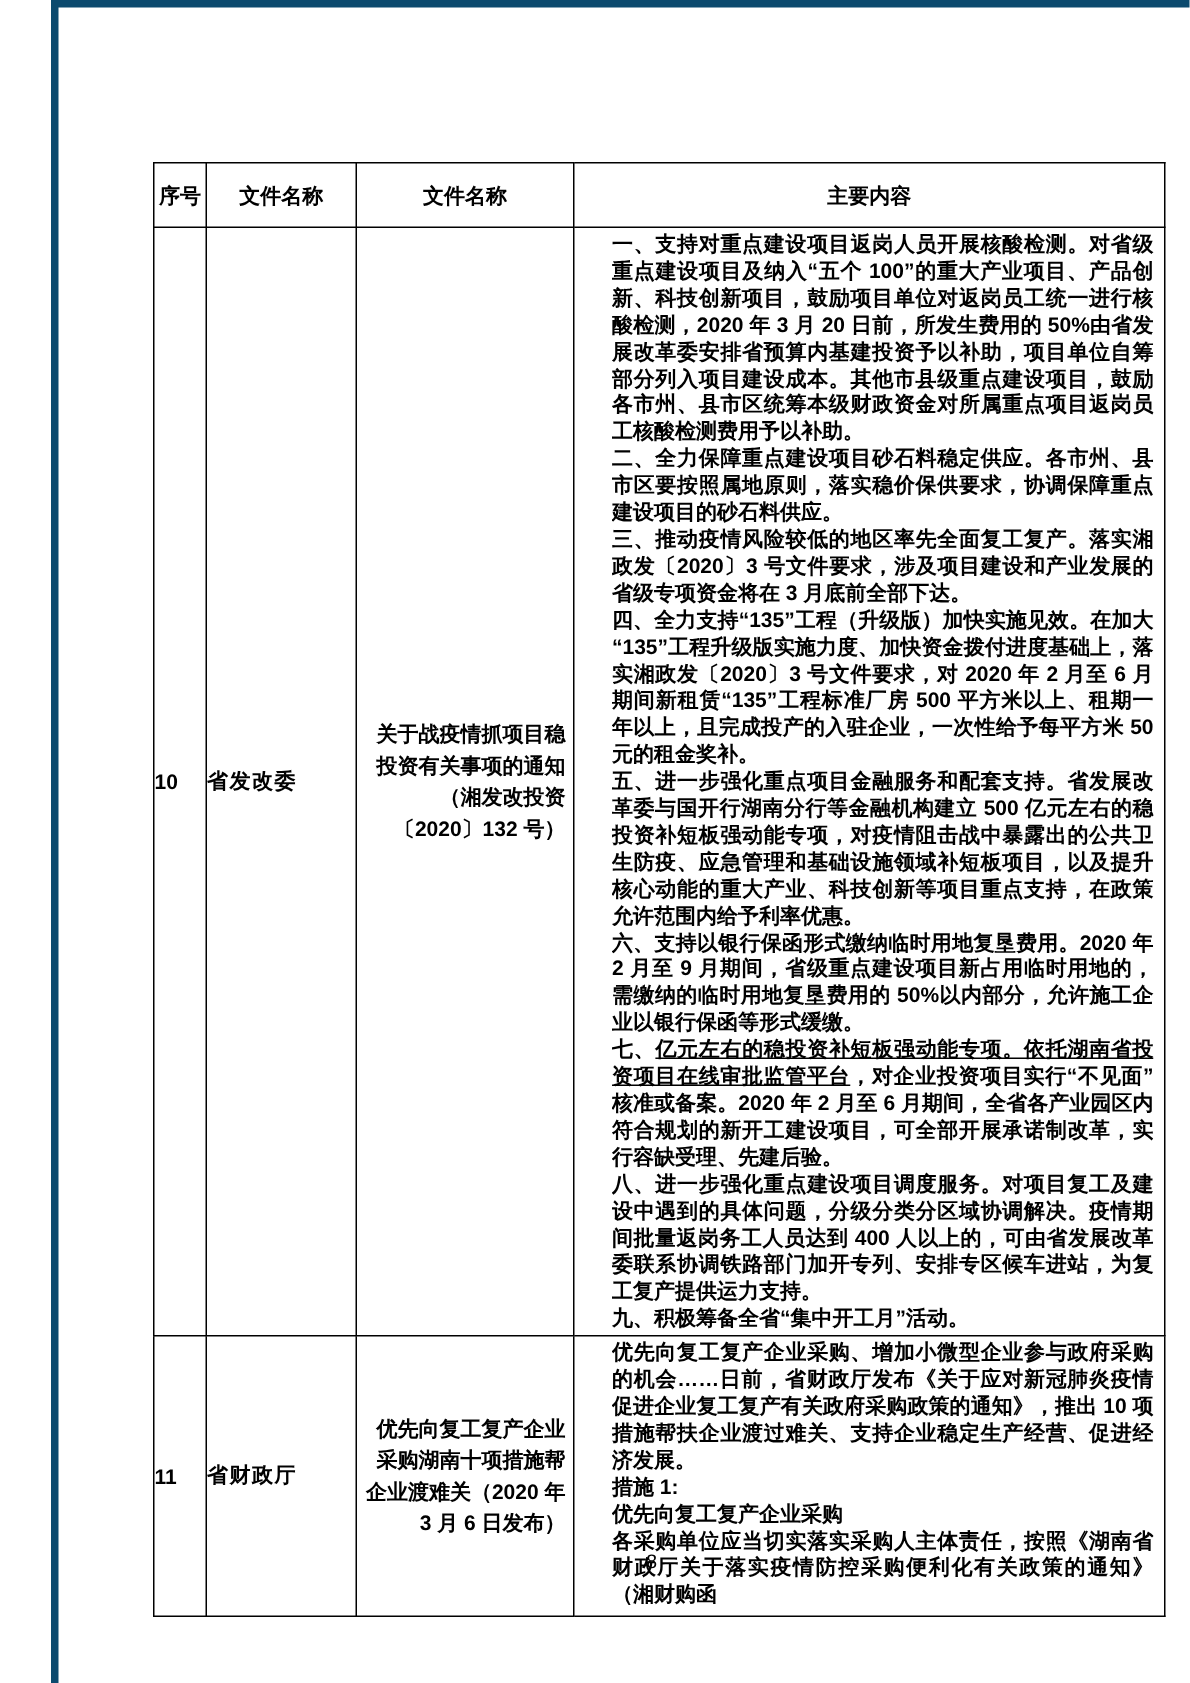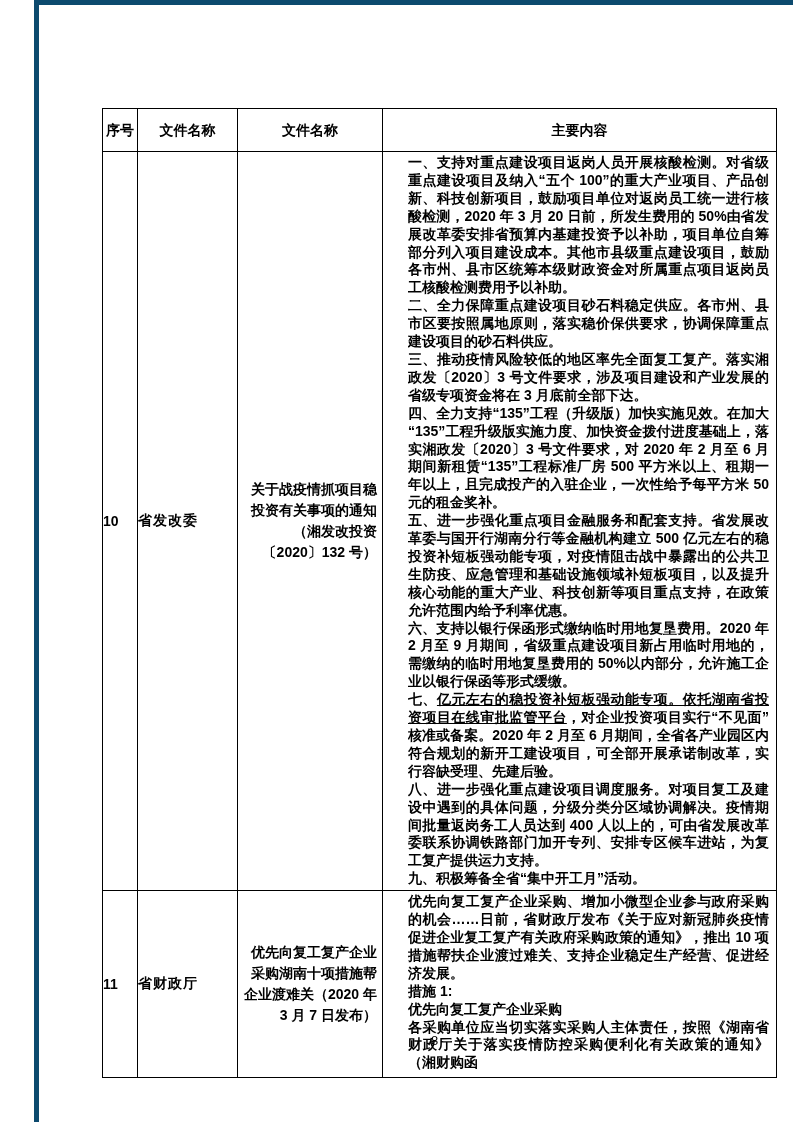--- a/index.html
+++ b/index.html
@@ -121,21 +121,21 @@
               <p class="para">六、支持以银行保函形式缴纳临时用地复垦费用。2020 年 2 月至 9 月期间，省级重点建设项目新占用临时用地的，需缴纳的临时用地复垦费用的 50%以内部分，允许施工企业以银行保函等形式缓缴。</p>
               <p class="para">七、<u>亿元左右的稳投资补短板强动能专项。依托湖南省投资项目在线审批监管平台</u>，对企业投资项目实行“不见面”核准或备案。2020 年 2 月至 6 月期间，全省各产业园区内符合规划的新开工建设项目，可全部开展承诺制改革，实行容缺受理、先建后验。</p>
               <p class="para">八、进一步强化重点建设项目调度服务。对项目复工及建设中遇到的具体问题，分级分类分区域协调解决。疫情期间批量返岗务工人员达到 400 人以上的，可由省发展改革委联系协调铁路部门加开专列、安排专区候车进站，为复工复产提供运力支持。</p>
               <p class="para">九、积极筹备全省“集中开工月”活动。</p>
             </div>
         </td>
       </tr>
       <tr class="row-11">
         <td class="cell-no">11</td>
         <td class="cell-agency">省财政厅</td>
-        <td class="cell-docname">优先向复工复产企业采购湖南十项措施帮企业渡难关（2020 年 3 月 7 日发布）</td>
+        <td class="cell-docname">优先向复工复产企业采购湖南十项措施帮企业渡难关（2020 年 3 月 6 日发布）</td>
         <td class="cell-content">
           <div class="content-inner">
               <p class="para">优先向复工复产企业采购、增加小微型企业参与政府采购的机会……日前，省财政厅发布《关于应对新冠肺炎疫情促进企业复工复产有关政府采购政策的通知》，推出 10 项措施帮扶企业渡过难关、支持企业稳定生产经营、促进经济发展。</p>
               <p class="para">措施 1:</p>
               <p class="para">优先向复工复产企业采购</p>
               <p class="para">各采购单位应当切实落实采购人主体责任，按照《湖南省财政厅关于落实疫情防控采购便利化有关政策的通知》（湘财购函</p>
             </div>
         </td>
       </tr>
     </tbody>

